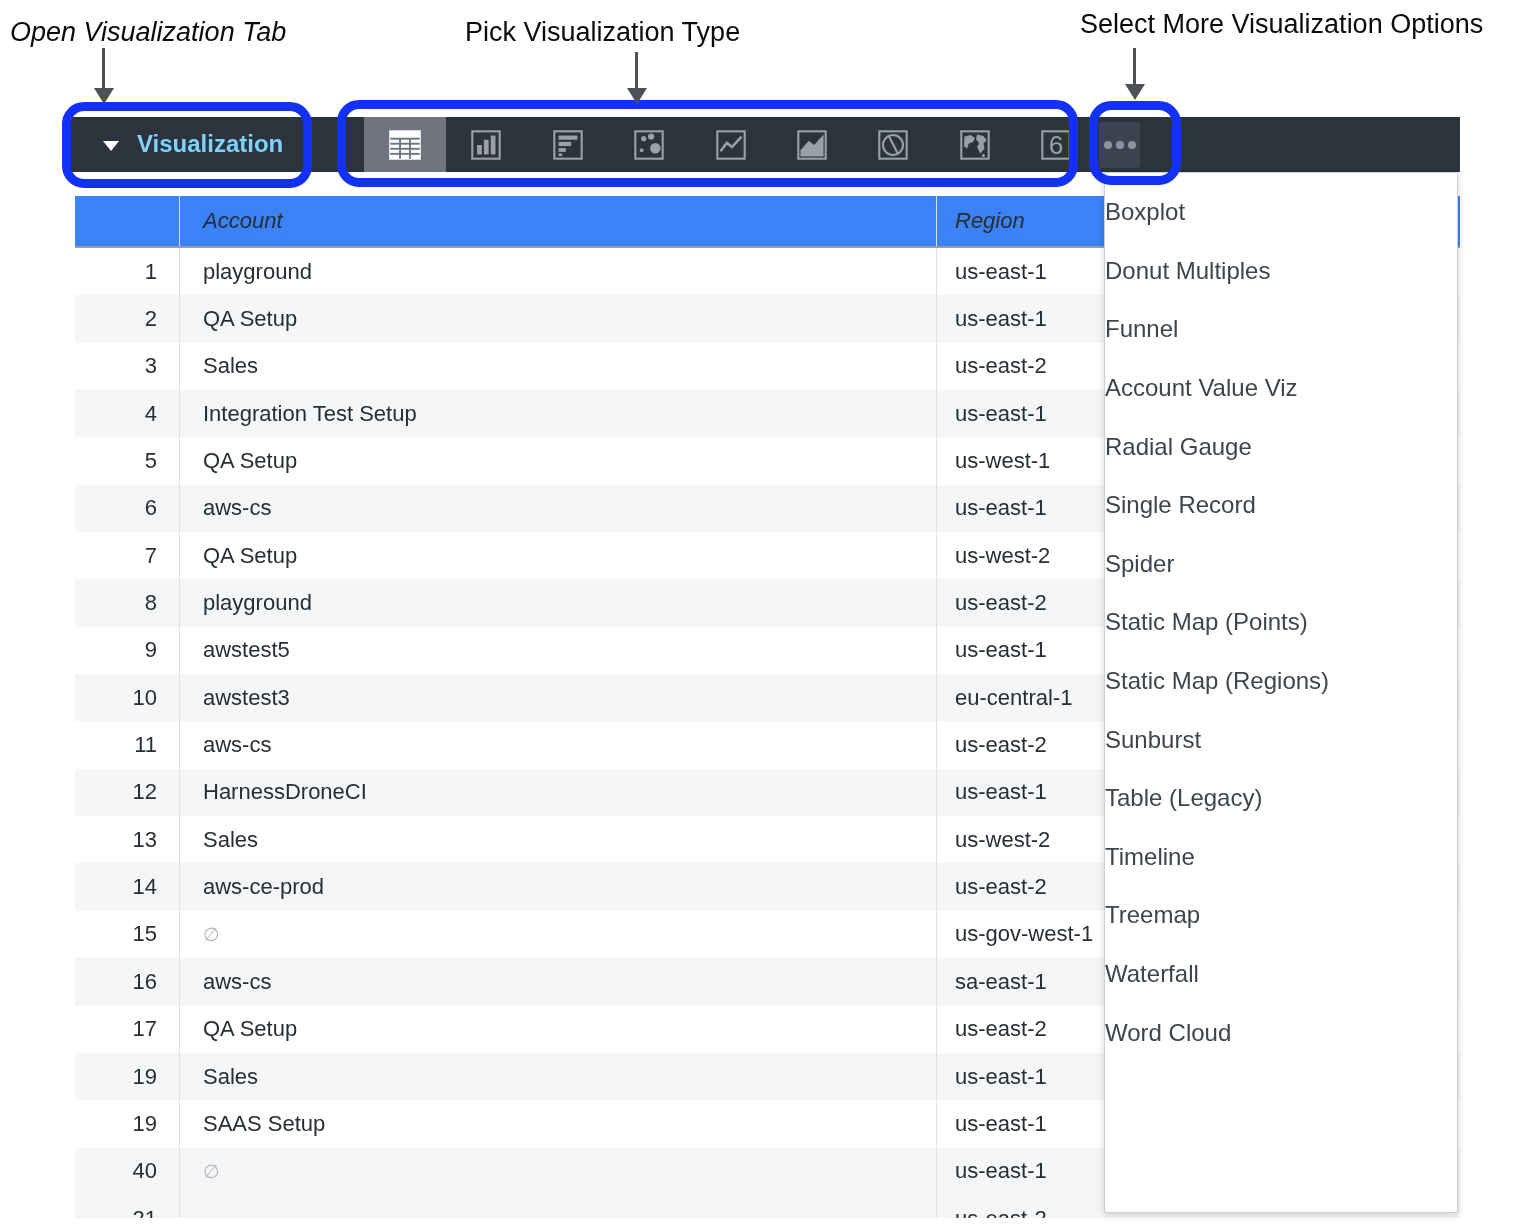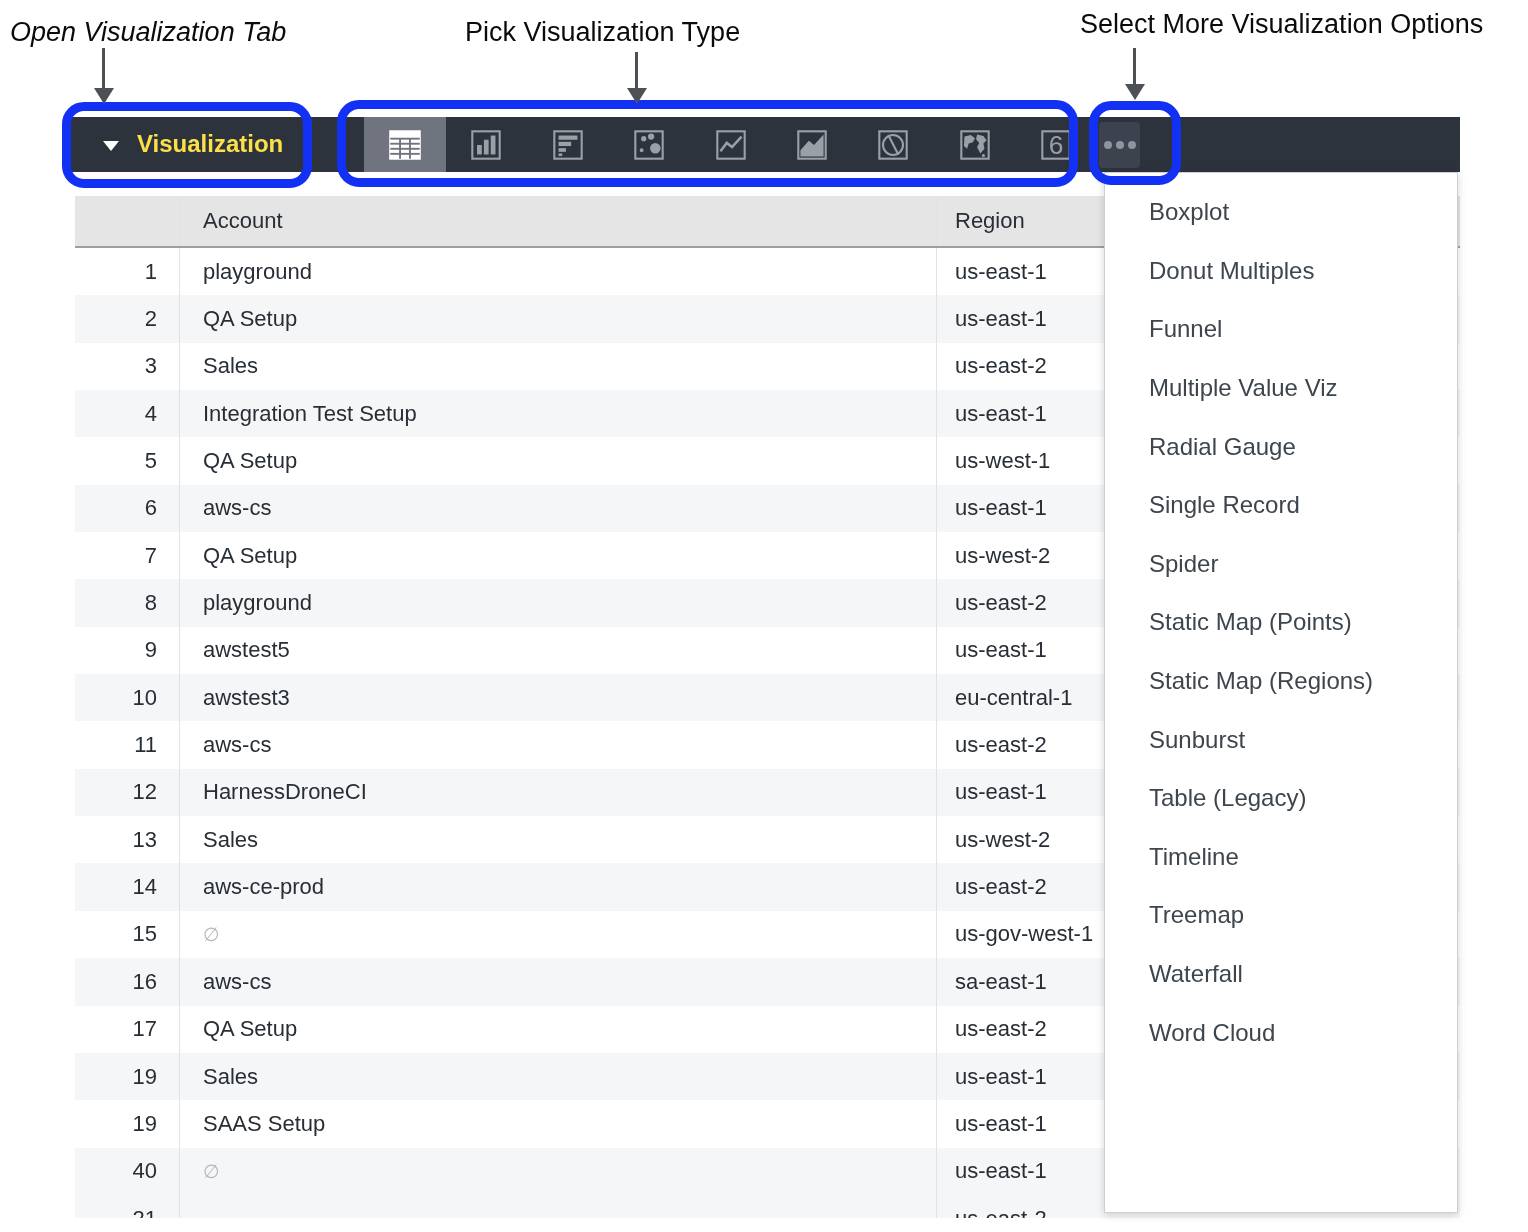--- a/index.html
+++ b/index.html
@@ -17,48 +17,48 @@
   .blue-rect { position:absolute; border:9px solid #1331f5; border-radius:22px;
                background:transparent; z-index:10; pointer-events:none; }
 
   
   #toolbar { position:absolute; left:71px; top:117px; width:1389px; height:55px;
              background:#2d333d; z-index:2; }
   #viz-tab { position:absolute; left:0; top:0; width:240px; height:55px; cursor:pointer; }
   #viz-caret { position:absolute; left:32px; top:24px; width:0; height:0;
                border-left:8px solid transparent; border-right:8px solid transparent;
                border-top:10px solid #ffffff; }
-  #viz-label { position:absolute; left:66px; top:13px; font-size:24px; font-weight:bold; color:#fde047; }
+  #viz-label { position:absolute; left:66px; top:13px; font-size:24px; font-weight:bold; color:#7dd3fc; }
   .viz-icon-btn { position:absolute; top:0; width:82px; height:55px;
                   display:flex; align-items:center; justify-content:center; cursor:pointer; }
   .viz-icon-btn.selected { background:#6f747e; }
   #more-btn { position:absolute; left:1028px; top:5px; width:41px; height:46px;
               background:#3c434e; border-radius:4px; display:flex; align-items:center;
               justify-content:center; gap:4px; cursor:pointer; }
   #more-btn .dot { width:8px; height:8px; border-radius:50%; background:#8f959e; }
 
   
   #table-wrap { position:absolute; left:75px; top:196px; width:1385px; height:1022px;
                 overflow:hidden; z-index:1; font-size:22px; color:#272e35; }
-  .t-head { display:flex; height:52px; border-bottom:2px solid #9aa0a6; background:#e5e5e5; }
+  .t-head { display:flex; height:52px; border-bottom:2px solid #9aa0a6; background:#3b82f6;font-style:italic; }
   .t-row  { display:flex; height:47.35px; background:#fff; }
   .t-row.stripe { background:#f5f6f7; }
   .c-num  { width:105px; display:flex; align-items:center; justify-content:flex-end;
             padding-right:22px; border-right:1px solid #e0e2e4; flex:none; }
   .c-acct { width:757px; display:flex; align-items:center; padding-left:23px;
             border-right:1px solid #e0e2e4; flex:none; overflow:hidden; white-space:nowrap; }
   .c-reg  { width:523px; display:flex; align-items:center; padding-left:18px;
             flex:none; overflow:hidden; white-space:nowrap; }
   .null-glyph { color:#b3b8be; font-size:19px; }
 
   
   #viz-menu { position:absolute; left:1104px; top:172px; width:354px; height:1041px;
               background:#ffffff; border:1px solid #ccd0d3; box-shadow:0 2px 8px rgba(0,0,0,0.16);
               z-index:5; padding-top:10px; }
-  .menu-item { height:58.6px; display:flex; align-items:center; padding-left:44px;
+  .menu-item { height:58.6px; display:flex; align-items:center; 
                font-size:24px; color:#3d454d; cursor:pointer; white-space:nowrap; }
 </style>
 </head>
 <body>
 
 <div class="anno-label" style="left:10px;  top:17px;font-style:italic;">Open Visualization Tab</div>
 <div class="anno-label" style="left:465px; top:17px;">Pick Visualization Type</div>
 <div class="anno-label" style="left:1080px;top:9px;text-align:center;">Select More Visualization Options</div>
 
 <div class="arrow" style="left:94px; top:48px;">
@@ -276,21 +276,21 @@
         <div class="c-acct"></div>
         <div class="c-reg">us-east-2</div>
       </div>
     </div>
 </div>
 
 <div id="viz-menu">
     <div class="menu-item">Boxplot</div>
     <div class="menu-item">Donut Multiples</div>
     <div class="menu-item">Funnel</div>
-    <div class="menu-item">Multiple Value Viz</div>
+    <div class="menu-item">Account Value Viz</div>
     <div class="menu-item">Radial Gauge</div>
     <div class="menu-item">Single Record</div>
     <div class="menu-item">Spider</div>
     <div class="menu-item">Static Map (Points)</div>
     <div class="menu-item">Static Map (Regions)</div>
     <div class="menu-item">Sunburst</div>
     <div class="menu-item">Table (Legacy)</div>
     <div class="menu-item">Timeline</div>
     <div class="menu-item">Treemap</div>
     <div class="menu-item">Waterfall</div>

